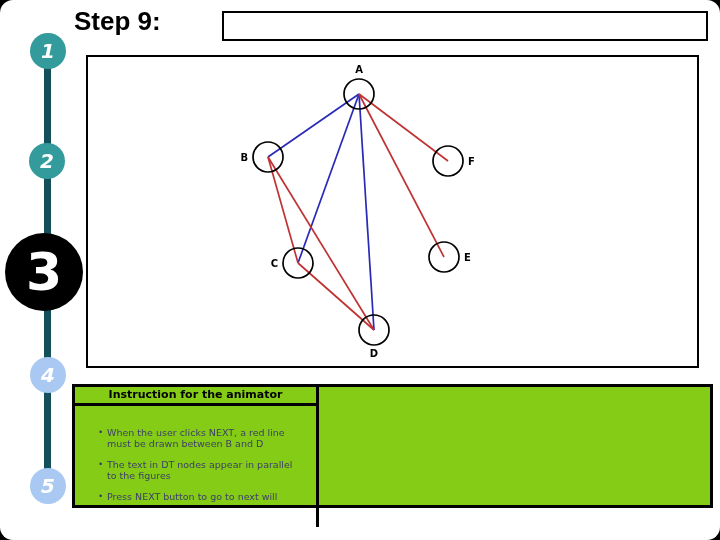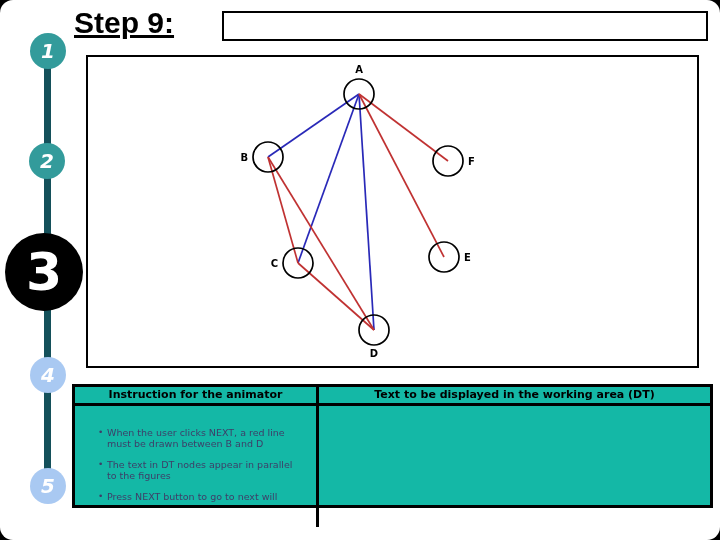--- a/index.html
+++ b/index.html
@@ -12,30 +12,30 @@
     display:flex;align-items:center;justify-content:center;
     color:#fff;font-weight:bold;font-style:italic;font-size:20px;
     font-family:"DejaVu Sans",sans-serif;}
   .c1{left:30px;top:33px;}
   .c2{left:29px;top:143px;}
   .c3{left:5px;top:233px;width:78px;height:78px;font-size:52px;font-style:normal;}
   .c4{left:30px;top:357px;}
   .c5{left:30px;top:468px;}
 
   
-  .page-title{position:absolute;left:74px;top:6px;font-size:30px;font-weight:bold;color:#000;letter-spacing:0px;text-decoration:underline;}
+  .page-title{position:absolute;left:74px;top:6px;font-size:26px;font-weight:bold;color:#000;letter-spacing:0px;}
   .title-box{position:absolute;left:222px;top:11px;width:482px;height:26px;background:#fff;border:2px solid #000;}
 
   
   .diagram-box{position:absolute;left:86px;top:55px;width:609px;height:309px;background:#fff;border:2px solid #000;}
   .diagram-box svg{display:block;}
 
   
   .sb-table{position:absolute;left:72px;top:384px;width:641px;height:124px;
-    background:#14b8a6;border:3px solid #000;display:grid;grid-template-columns:241px 1fr;
+    background:#84cc16;border:3px solid #000;display:grid;grid-template-columns:241px 1fr;
     font-family:"DejaVu Sans",sans-serif;box-sizing:border-box;}
   .col{display:flex;flex-direction:column;min-width:0;}
   .col-right{border-left:3px solid #000;}
   .th{border-bottom:3px solid #000;font-weight:bold;font-size:11px;color:#000;
     text-align:center;padding:1px 2px 2px 2px;white-space:nowrap;overflow:hidden;}
   ul.bullets{margin:16px;padding:5px 4px 0 7px;list-style:none;}
   ul.bullets li{position:relative;padding-left:9px;font-size:9.5px;line-height:1.2;margin-bottom:9px;}
   ul.bullets li::before{content:"\2022";position:absolute;left:0;top:0;font-size:9px;}
   ul.left-col li{color:#3e3e68;}
   ul.right-col li{color:#1b1b1b;margin-bottom:7px;}
@@ -93,19 +93,18 @@
   <div class="sb-table">
     <div class="col col-left">
       <div class="th">Instruction for the animator</div>
       <ul class="bullets left-col">
           <li>When the user clicks NEXT, a red line must be drawn between B and D</li>
           <li>The text in DT nodes appear in parallel to the figures</li>
           <li>Press NEXT button to go to next  will</li>
         </ul>
     </div>
     <div class="col col-right">
-      <div class="th">Text to be displayed in the working area (DT)</div>
       <ul class="bullets right-col">
         </ul>
     </div>
   </div>
 
 </div>
 
 </body></html>

